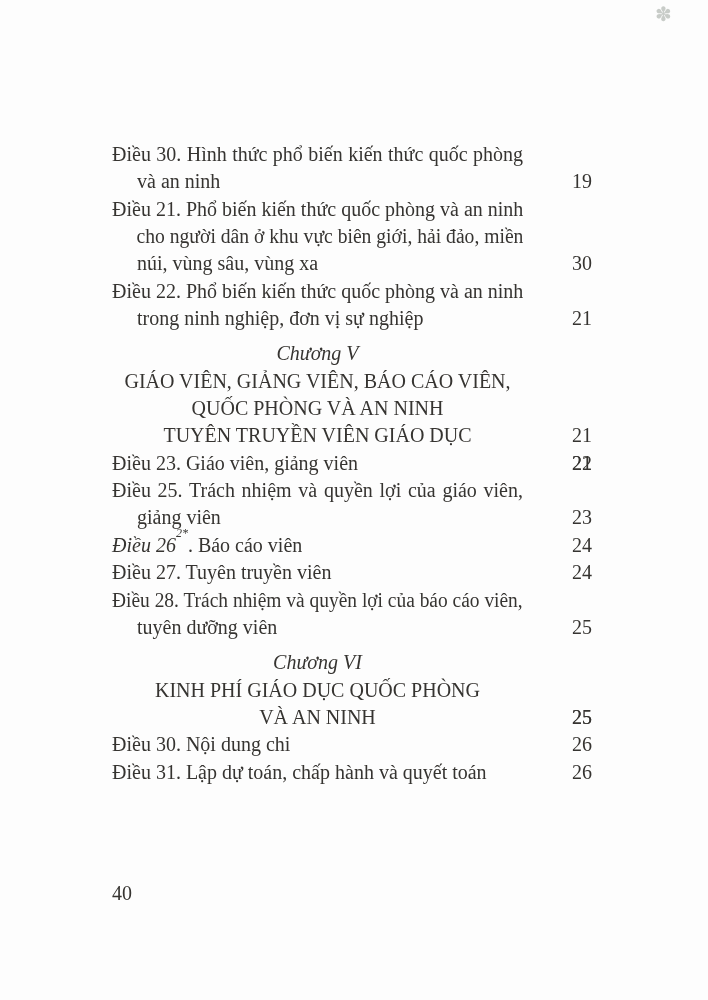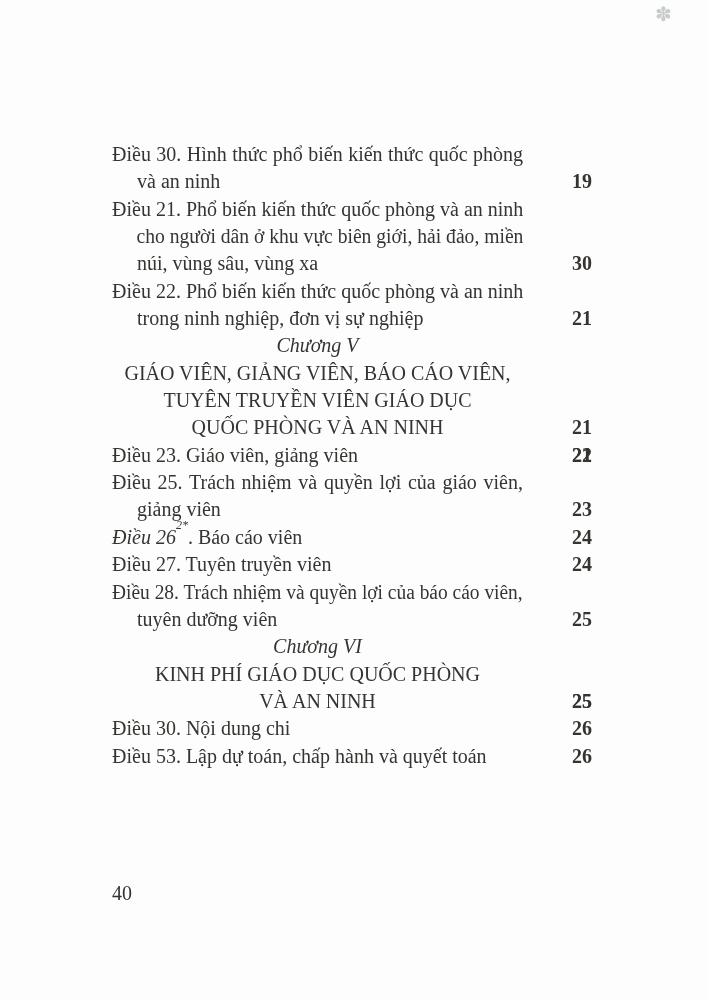--- a/index.html
+++ b/index.html
@@ -20,28 +20,28 @@
   #toc {
     position: absolute; left: 112px; top: 141px; width: 480px;
     font-size: 20px; line-height: 27.35px;
   }
   .entry { position: relative; }
   .lines { width: 411px; }
   .ln { white-space: nowrap; text-align: left; }
   .jst { text-align: justify; text-align-last: justify; }
   .cont { padding-left: 25px; }
   .center { text-align: center; text-align-last: center; }
-  .italic { font-style: italic; }
+  .italic { font-style: italic; margin-top: 8px; }
   sup.fn {
     font-size: 12px; font-style: italic;
     position: relative; top: -7px; line-height: 0;
   }
   .pagenum {
     position: absolute; right: 0; bottom: 0;
-    line-height: 27.35px; text-align: center; font-weight: bold;
+    line-height: 27.35px; text-align: center;
   }
   #footer-page {
     position: absolute; left: 112px; top: 870px;
     font-size: 20px; line-height: 27px; margin-top: 10px;
   }
 </style>
 </head>
 <body>
 
 <div id="page">
@@ -70,22 +70,22 @@
         <div class="pagenum">21</div>
       </div>
       <div class="entry">
         <div class="lines">
           <div class="ln center italic">Chương V</div>
         </div>
       </div>
       <div class="entry">
         <div class="lines">
           <div class="ln center caps">GIÁO VIÊN, GIẢNG VIÊN, BÁO CÁO VIÊN,</div>
+          <div class="ln center caps">QUỐC PHÒNG VÀ AN NINH</div>
           <div class="ln center caps">TUYÊN TRUYỀN VIÊN GIÁO DỤC</div>
-          <div class="ln center caps">QUỐC PHÒNG VÀ AN NINH</div>
         </div>
         <div class="pagenum">21</div>
       </div>
       <div class="entry">
         <div class="lines">
           <div class="ln">Điều 23. Giáo viên, giảng viên</div>
         </div>
         <div class="pagenum">21</div>
       </div>
       <div class="entry">
@@ -133,19 +133,19 @@
         <div class="pagenum">25</div>
       </div>
       <div class="entry">
         <div class="lines">
           <div class="ln">Điều 30. Nội dung chi</div>
         </div>
         <div class="pagenum">26</div>
       </div>
       <div class="entry">
         <div class="lines">
-          <div class="ln">Điều 53. Lập dự toán, chấp hành và quyết toán</div>
+          <div class="ln">Điều 31. Lập dự toán, chấp hành và quyết toán</div>
         </div>
         <div class="pagenum">26</div>
       </div>
     </div>
   <div id="footer-page">40</div>
 </div>
 
 </body></html>

